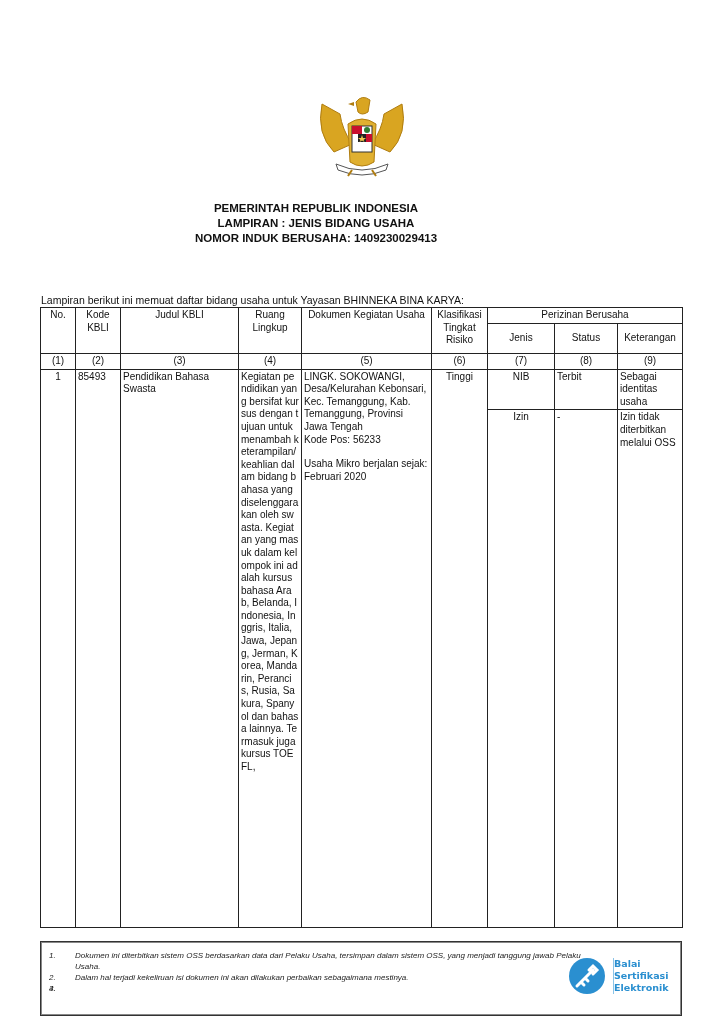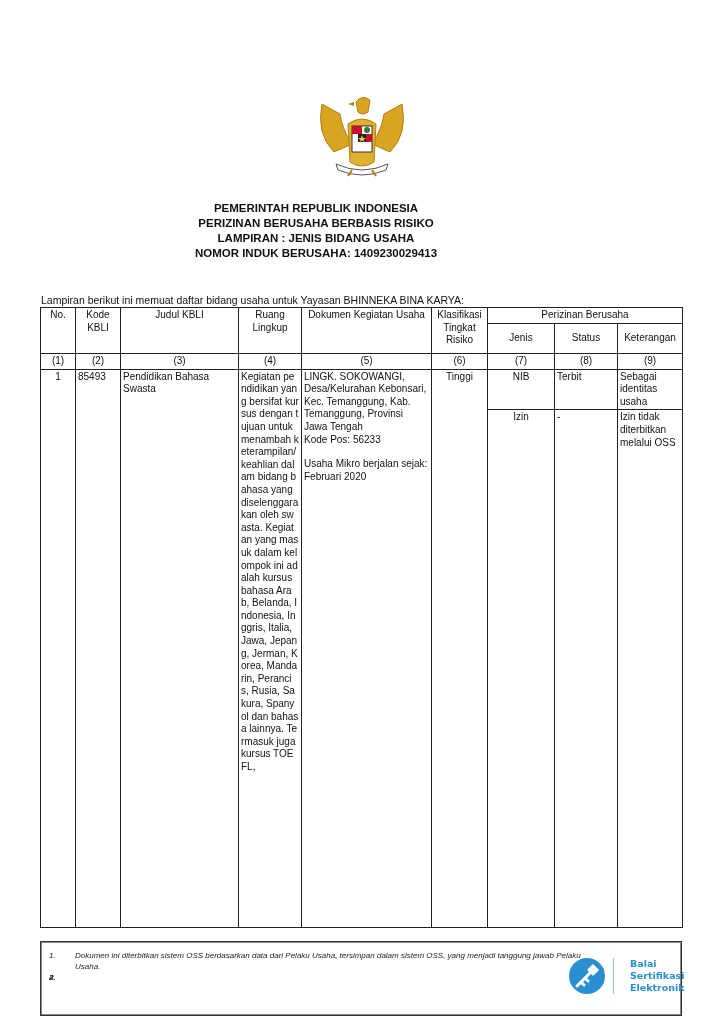--- a/index.html
+++ b/index.html
@@ -19,21 +19,21 @@
   .c { text-align:center; }
   .nowrap { word-break:break-all; }
   .footer { position:absolute; left:40px; top:941px; width:640px; height:73px;
             border:1px solid #333; box-shadow:0 0 0 1px #888 inset; font-size:8px; font-style:italic; color:#222; }
   .footer ol { margin:0; padding:8px 0 0 34px; list-style:none; }
   .footer li { position:relative; line-height:11px; width:520px; }
   .footer li .n { position:absolute; left:-26px; }
   .bsre { position:absolute; right:10px; top:14px; width:104px; height:42px; }
   .bsre-text { position:absolute; left:46px; top:2px; font-style:normal; font-weight:bold;
                font-size:9.5px; line-height:12px; color:#2a8fd0; font-family:"DejaVu Sans", sans-serif;
-               border-left:1px solid #8cc4e8; padding-left:16px; }
+               border-left:1px solid #8cc4e8; padding-left:0; }
 </style>
 </head>
 <body>
 
 <svg class="emblem" viewBox="0 0 100 100">
 
   <path d="M10 20 Q4 50 22 68 L40 60 Q30 45 28 30 Z" fill="#d9a521" stroke="#b07d10" stroke-width="1"></path>
   <path d="M90 20 Q96 50 78 68 L60 60 Q70 45 72 30 Z" fill="#d9a521" stroke="#b07d10" stroke-width="1"></path>
 
   <path d="M36 40 Q50 30 64 40 L62 78 Q50 86 38 78 Z" fill="#e0b030" stroke="#b07d10" stroke-width="1"></path>
@@ -47,21 +47,20 @@
   <rect x="46" y="50" width="8" height="8" fill="#222"></rect>
   <polygon points="50,51 51,54 54,54 51.5,56 52.5,58 50,56.5 47.5,58 48.5,56 46,54 49,54" fill="#f2c94c"></polygon>
   <circle cx="55" cy="46" r="3" fill="#2e7d32"></circle>
 
   <path d="M24 80 Q50 92 76 80 L74 86 Q50 96 26 86 Z" fill="#ffffff" stroke="#555" stroke-width="1"></path>
   <path d="M40 86 L36 92 M60 86 L64 92" stroke="#b07d10" stroke-width="2"></path>
 </svg>
 
 <div class="heading">
   <div>PEMERINTAH REPUBLIK INDONESIA</div>
-  <div>PERIZINAN BERUSAHA BERBASIS RISIKO</div>
   <div>LAMPIRAN : JENIS BIDANG USAHA</div>
   <div>NOMOR INDUK BERUSAHA: 1409230029413</div>
 </div>
 
 <div class="intro">Lampiran berikut ini memuat daftar bidang usaha untuk Yayasan BHINNEKA BINA KARYA:</div>
 
 <table class="kbli">
   <colgroup>
     <col style="width:35px">
       <col style="width:45px">
@@ -119,21 +118,21 @@
     <td class="c" style="height:515px">Izin</td>
     <td>-</td>
     <td>Izin tidak diterbitkan melalui OSS</td>
   </tr>
 </tbody>
   </table>
 
 <div class="footer">
   <ol>
     <li><span class="n">1.</span><span>Dokumen ini diterbitkan sistem OSS berdasarkan data dari Pelaku Usaha, tersimpan dalam sistem OSS, yang menjadi tanggung jawab Pelaku Usaha.</span></li>
-    <li><span class="n">2.</span></li>
+    <li><span class="n">2.</span><span>Dalam hal terjadi kekeliruan isi dokumen ini akan dilakukan perbaikan sebagaimana mestinya.</span></li>
     <li><span class="n">3.</span></li>
     <li><span class="n">4.</span></li>
   </ol>
   <div class="bsre">
     <svg width="40" height="40" viewBox="0 0 40 40">
       <circle cx="20" cy="20" r="18" fill="#2a8fd0"></circle>
       <path d="M10 30 L26 14 M22 14 L26 10 L30 14 L26 18 M18 22 L21 25 M14 26 L17 29" stroke="#fff" stroke-width="3" fill="none" stroke-linecap="round"></path>
     </svg>
     <div class="bsre-text">
       <div>Balai</div>

